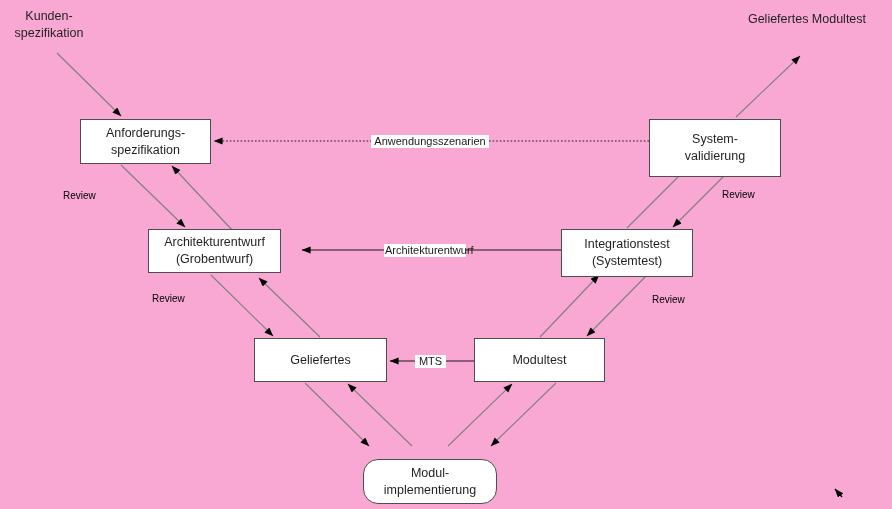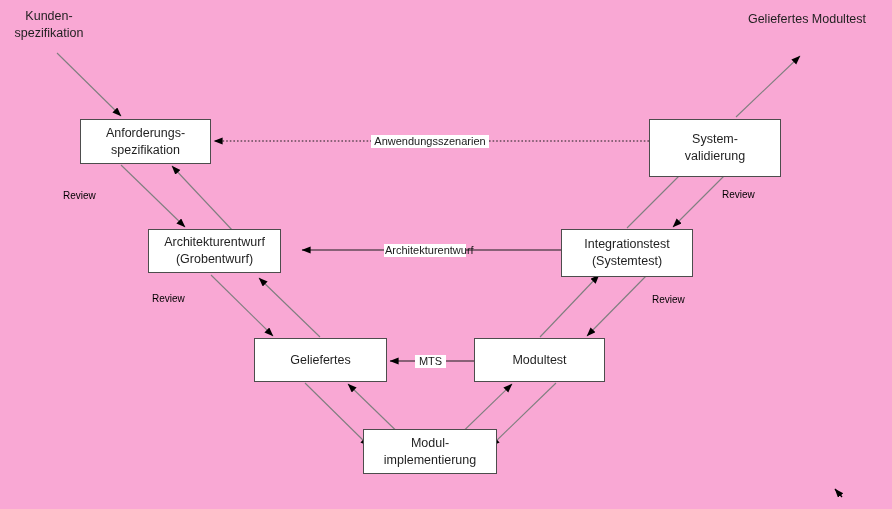--- a/index.html
+++ b/index.html
@@ -21,21 +21,21 @@
     background:var(--box-fill);border:1.6px solid var(--box-border);
     display:flex;flex-direction:column;align-items:center;justify-content:center;
     font-size:12.5px;line-height:17px;text-align:center;color:var(--text);
   }
   #b1{left:80px;top:119px;width:131px;height:45px;}
   #b2{left:649px;top:119px;width:132px;height:58px;}
   #b3{left:148px;top:229px;width:133px;height:44px;}
   #b4{left:561px;top:229px;width:132px;height:48px;}
   #b5{left:254px;top:338px;width:133px;height:44px;}
   #b6{left:474px;top:338px;width:131px;height:44px;}
-  #b7{left:363px;top:429px;width:134px;height:45px;}
+  #b7{left:363px;top:459px;width:134px;height:45px;border-radius:15px;}
   .ext{
     position:absolute;z-index:2;font-size:12.5px;line-height:17px;text-align:center;color:var(--text);
   }
   #ext-in{left:0px;top:8px;width:98px;}
   #ext-out{left:740px;top:11px;width:134px;}
   .review{
     position:absolute;z-index:2;font-size:10px;line-height:15px;color:#000000;
   }
   #rev1{left:63px;top:188px;}
   #rev2{left:152px;top:291px;}

